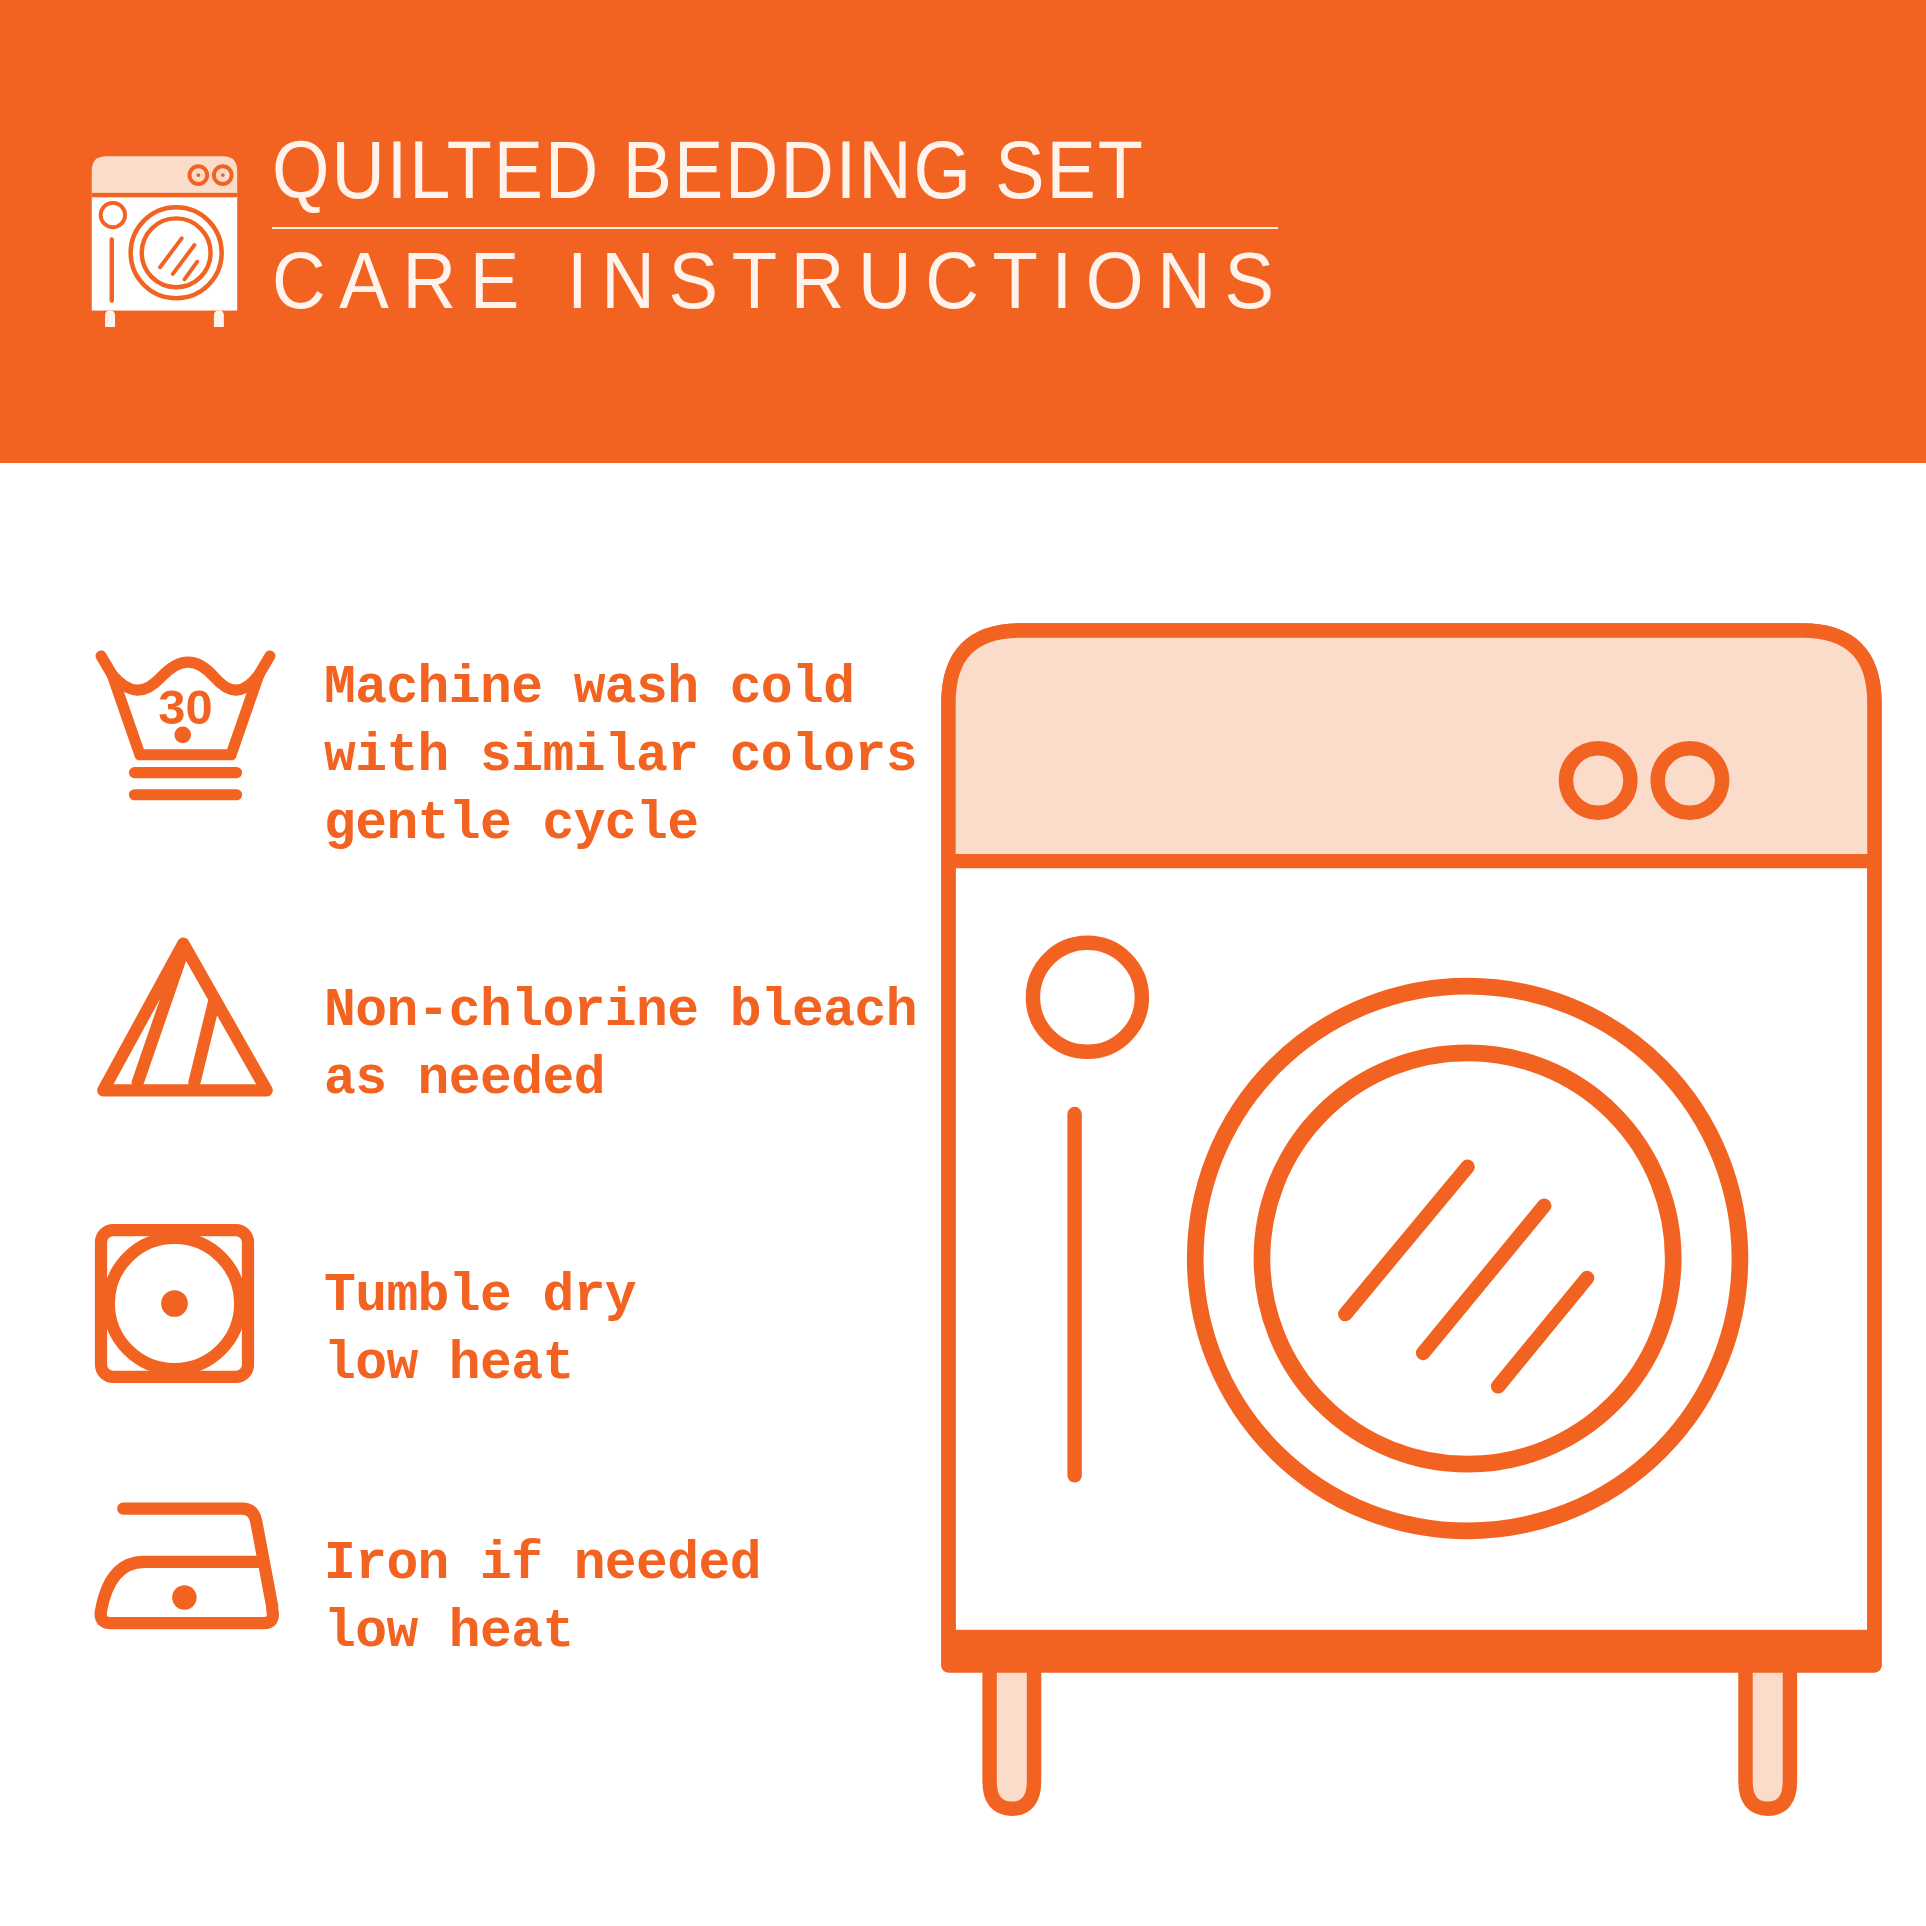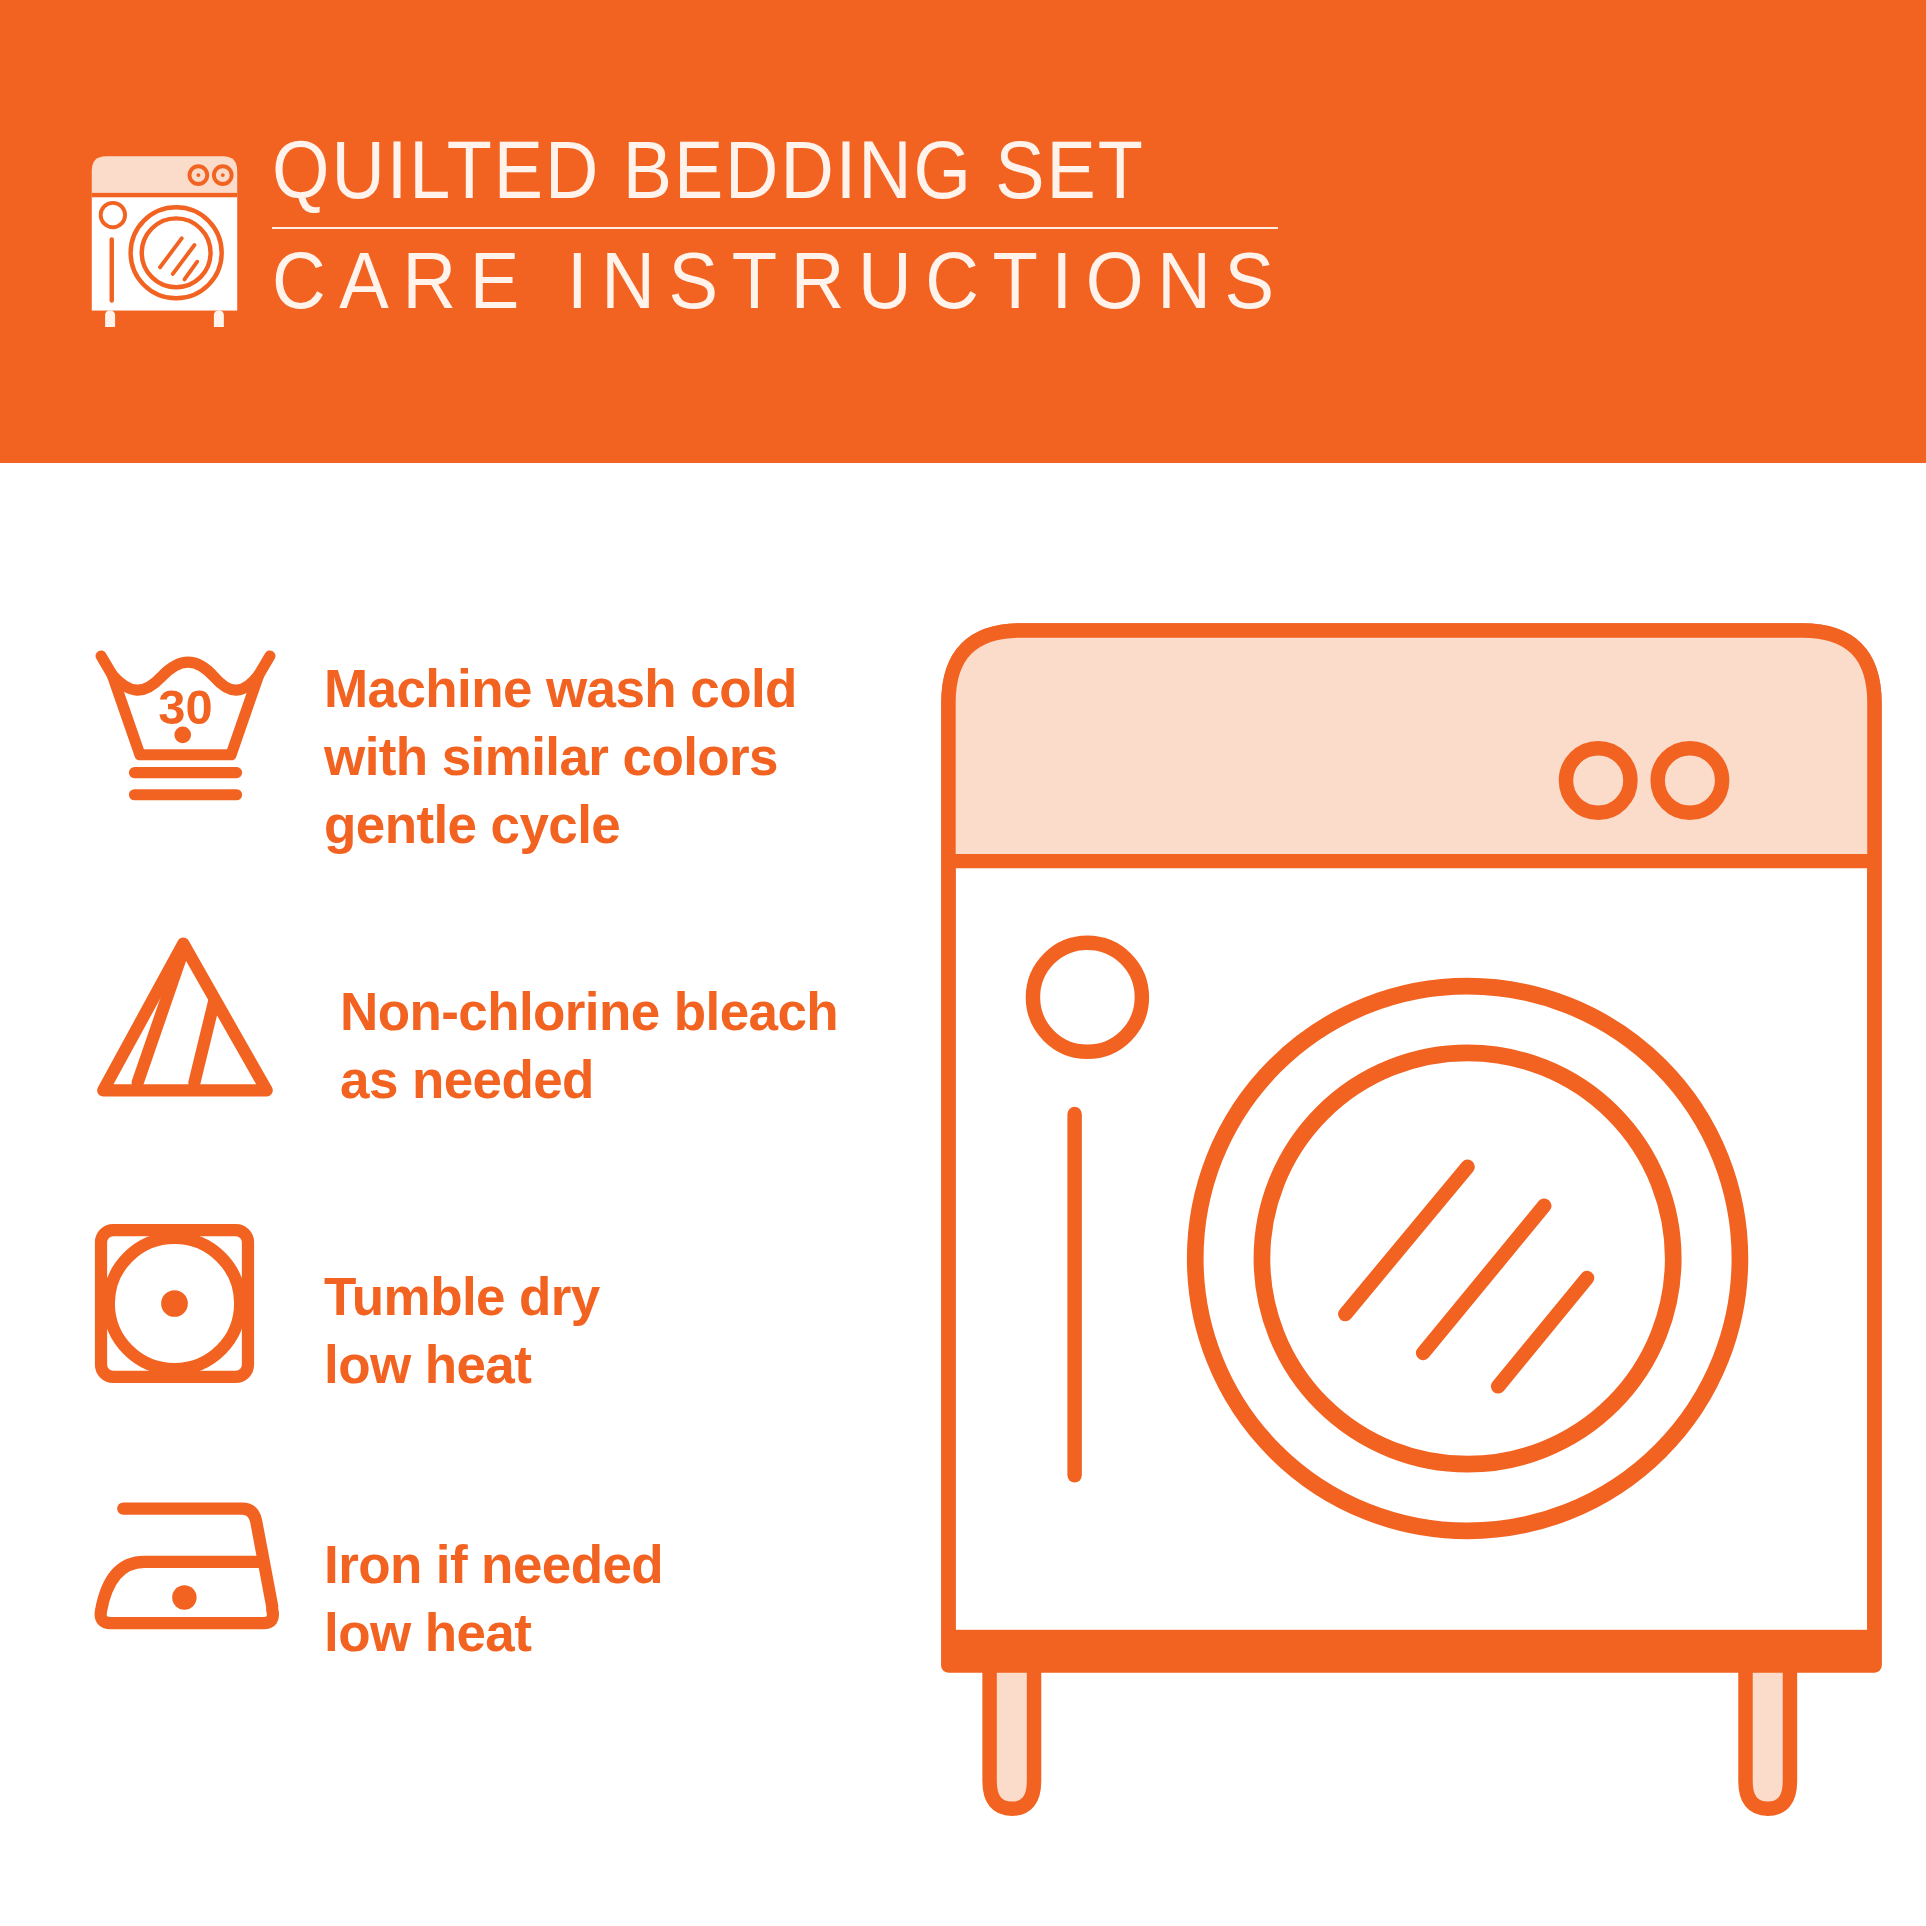--- a/index.html
+++ b/index.html
@@ -102,37 +102,37 @@
 
   .care-row {
     position: absolute;
     left: 8px;
     display: flex;
     align-items: flex-start;
     width: 862px;
   }
 
   .care-row.r0 { top: 0px; }
-  .care-row.r1 { top: 282px; gap: 16px; }
+  .care-row.r1 { top: 282px; }
   .care-row.r2 { top: 574px; }
   .care-row.r3 { top: 849px; }
 
   .care-symbol {
     width: 222px;
     flex: 0 0 222px;
     display: flex;
     align-items: center;
     justify-content: flex-start;
   }
 
   .care-symbol svg { display: block; }
 
   .care-text {
     color: #F26322;
-    font-family: Liberation Sans, sans-serif;
+    font-family: Liberation Mono, monospace;
     font-size: 53px;
     line-height: 1.28;
     font-weight: 700;
     letter-spacing: -0.6px;
     padding-left: 11px;
     white-space: pre-line;
   }
 
   .care-row.r0 .care-text { padding-top: 9px; }
   .care-row.r1 .care-text { padding-top: 50px; }

